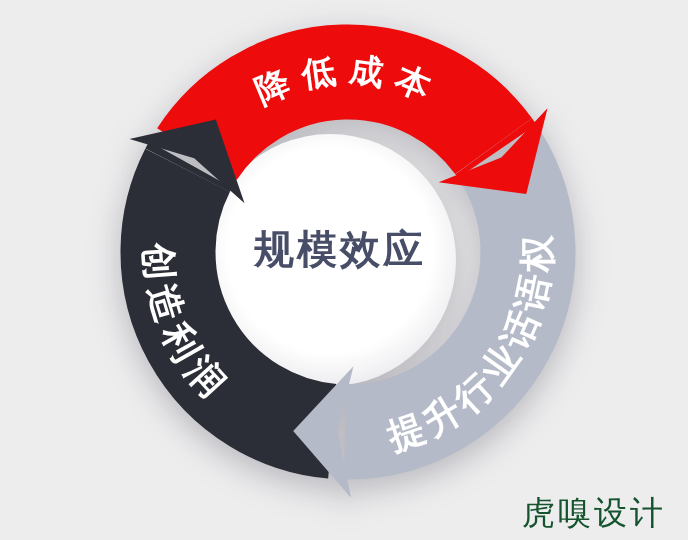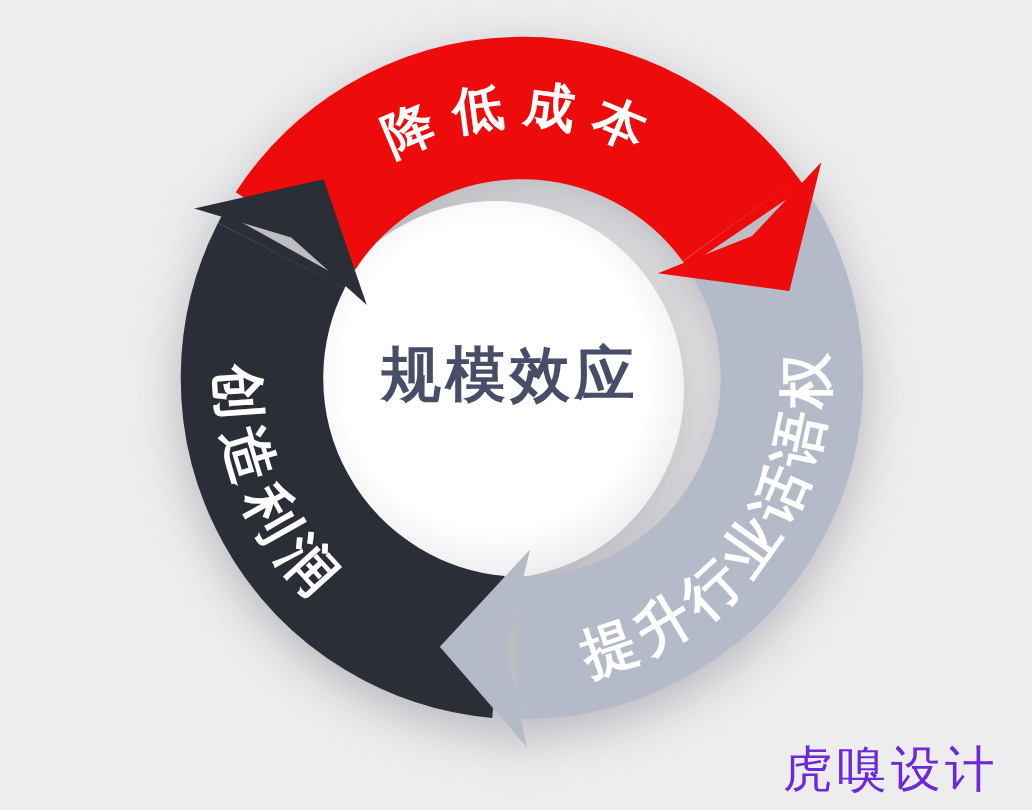--- a/index.html
+++ b/index.html
@@ -111,15 +111,15 @@
     <text class="band-label gray">
       <textPath href="#gray-text-path" startOffset="43%" text-anchor="middle">提升行业话语权</textPath>
     </text>
     <text class="band-label dark">
       <textPath href="#dark-text-path" startOffset="42.5%" text-anchor="middle">创造利润</textPath>
     </text>
 
     <text class="center-label" x="340" y="263" fill="#494e68">规模效应</text>
   </svg>
 
-  <div class="watermark" style="color: #6d28d9; text-align: right;">虎嗅设计</div>
+  <div class="watermark" style="color: #14532d; text-align: right;">虎嗅设计</div>
 
 </div>
 
 </body></html>

